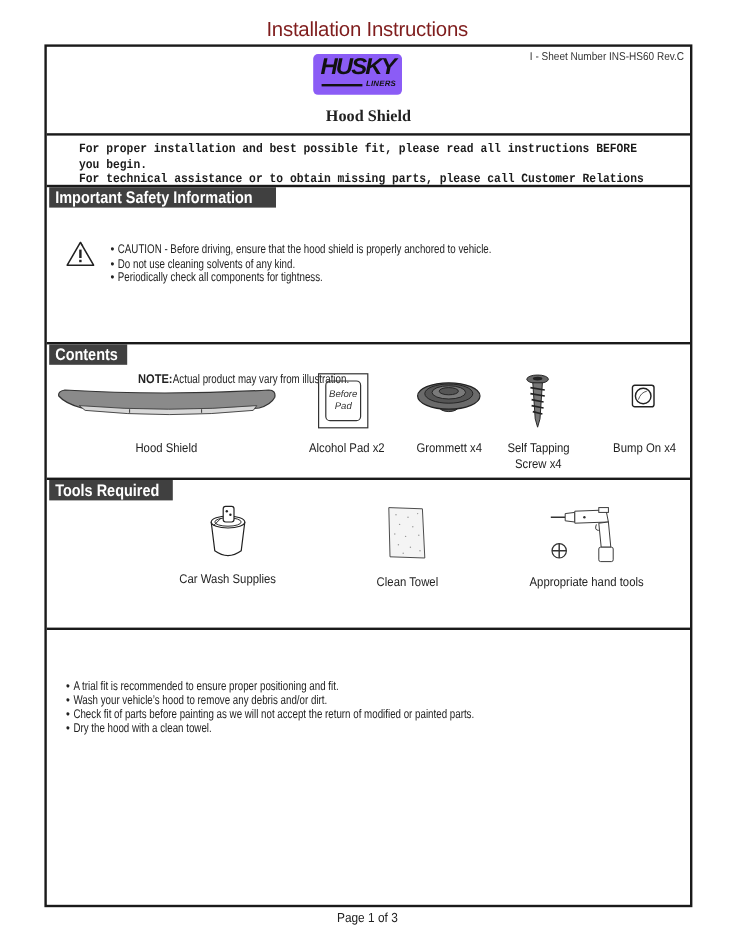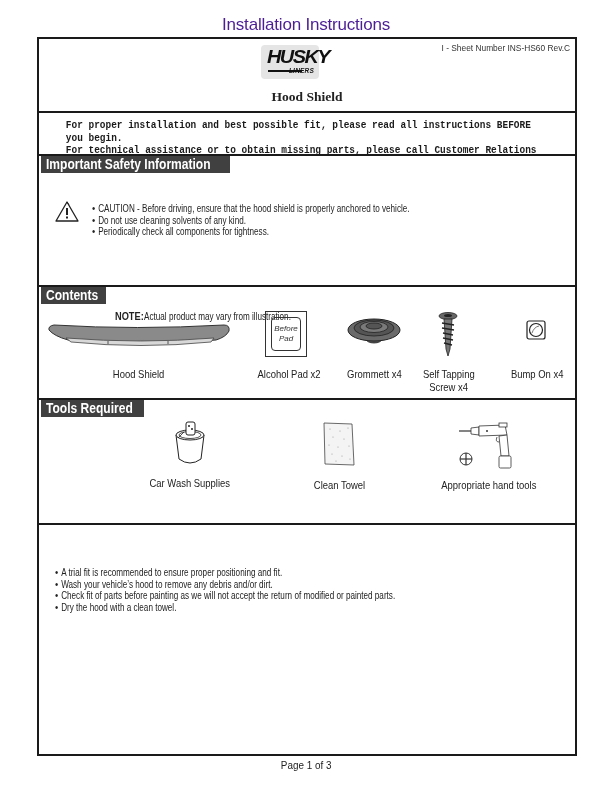--- a/index.html
+++ b/index.html
@@ -1,33 +1,33 @@
 <!DOCTYPE html>
 <html><head>
 <meta charset="utf-8">
 <style>
   * { box-sizing: border-box; margin: 0; padding: 0; }
   html, body { width: 612px; height: 792px; background: #ffffff; overflow: hidden; }
   body { position: relative; font-family: "Liberation Sans", sans-serif; color: #1a1a1a; }
 
   .doc-title {
     position: absolute; left: 0; top: 15px; width: 612px; text-align: center;
-    font-size: 17px; font-weight: normal; color: #4c1d95; letter-spacing: -0.2px;
+    font-size: 17px; font-weight: normal; color: #7f1d1d; letter-spacing: -0.2px;
   }
   .frame {
     position: absolute; left: 37px; top: 37px; width: 540px; height: 719px;
     border: 2px solid #1a1a1a;
   }
   .sheet-number {
     position: absolute; right: 5px; top: 3px; font-size: 9.5px; color: #333;
     transform: scaleX(0.88); transform-origin: right top;
   }
   .logo {
-    position: absolute; left: 222px; top: 6px; width: 58px; height: 34px;
-    background: #e5e5e5; border-radius: 4px;
+    position: absolute; left: 222px; top: 6px; width: 74px; height: 34px;
+    background: #8b5cf6; border-radius: 4px;
   }
   .logo-main {
     position: absolute; left: 4px; top: 1px; width: 66px; text-align: center;
     font-family: "Liberation Sans", sans-serif; font-weight: bold; font-style: italic;
     font-size: 19px; color: #111; letter-spacing: -1.5px; transform: scaleX(1.05);
   }
   .logo-line { position: absolute; left: 7px; top: 25px; width: 34px; height: 2px; background: #111; }
   .logo-sub {
     position: absolute; right: 5px; top: 22px; font-size: 6.5px; font-weight: bold;
     font-style: italic; color: #111; letter-spacing: 0.2px;

